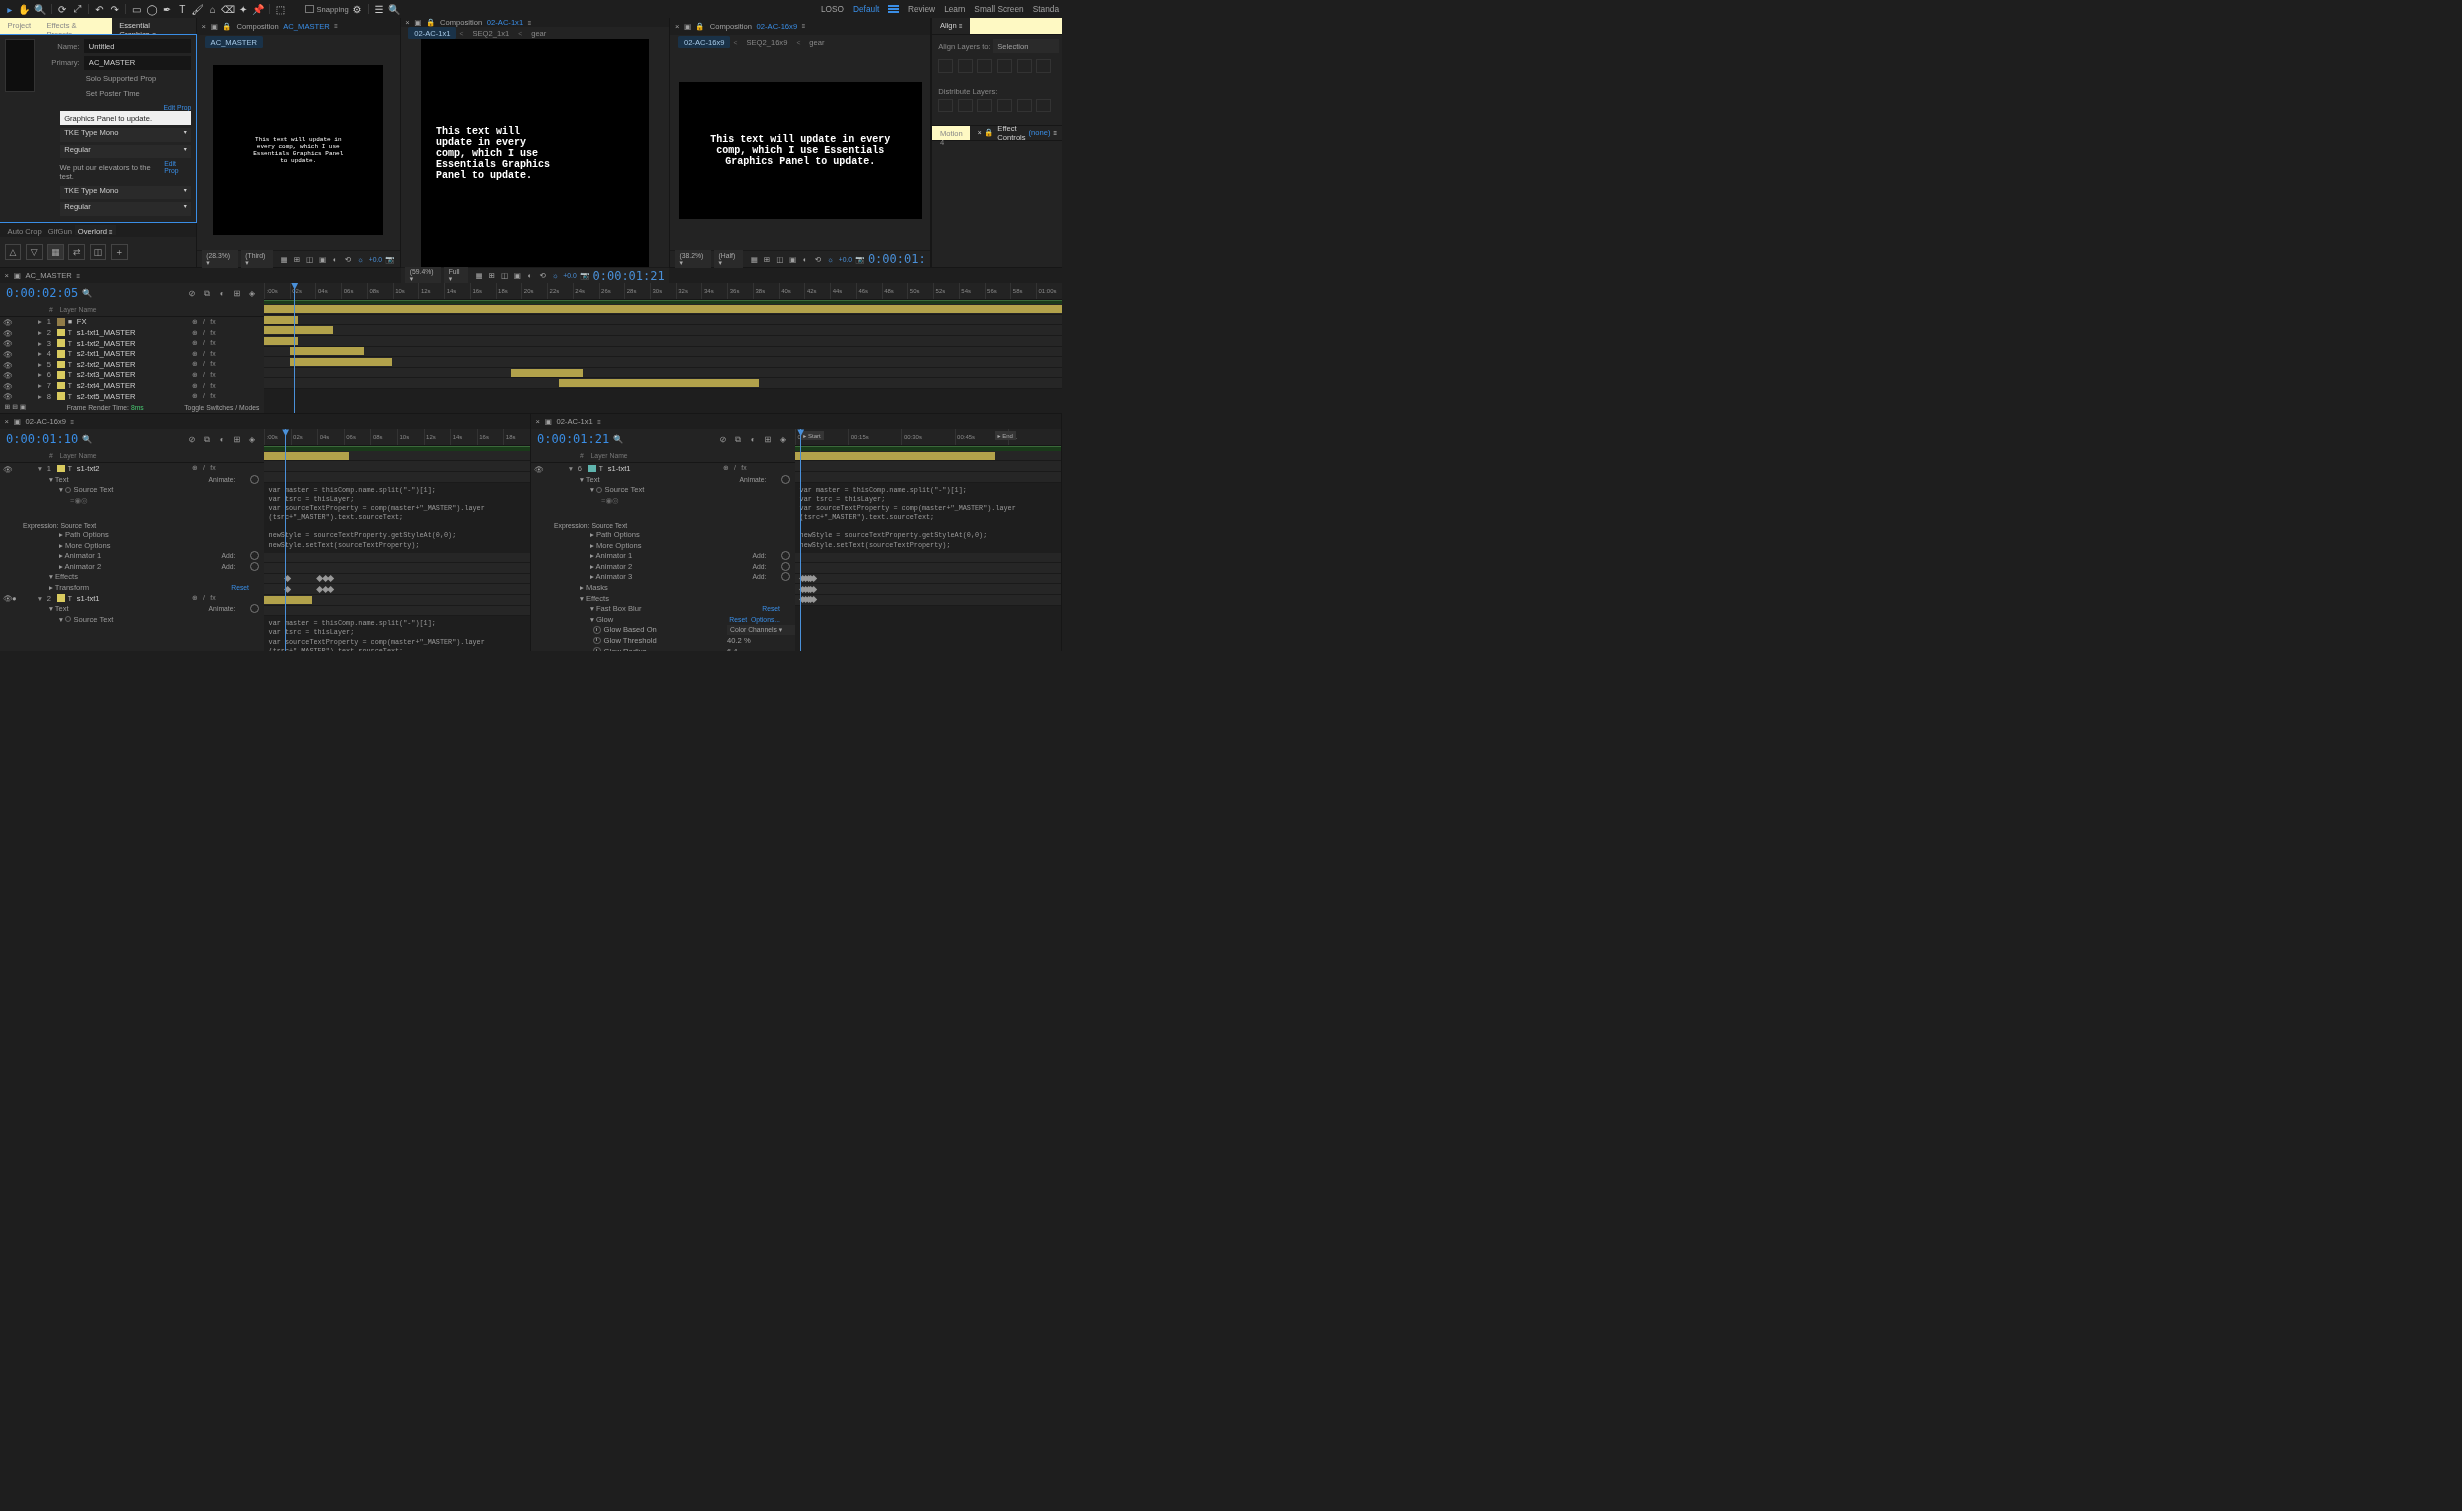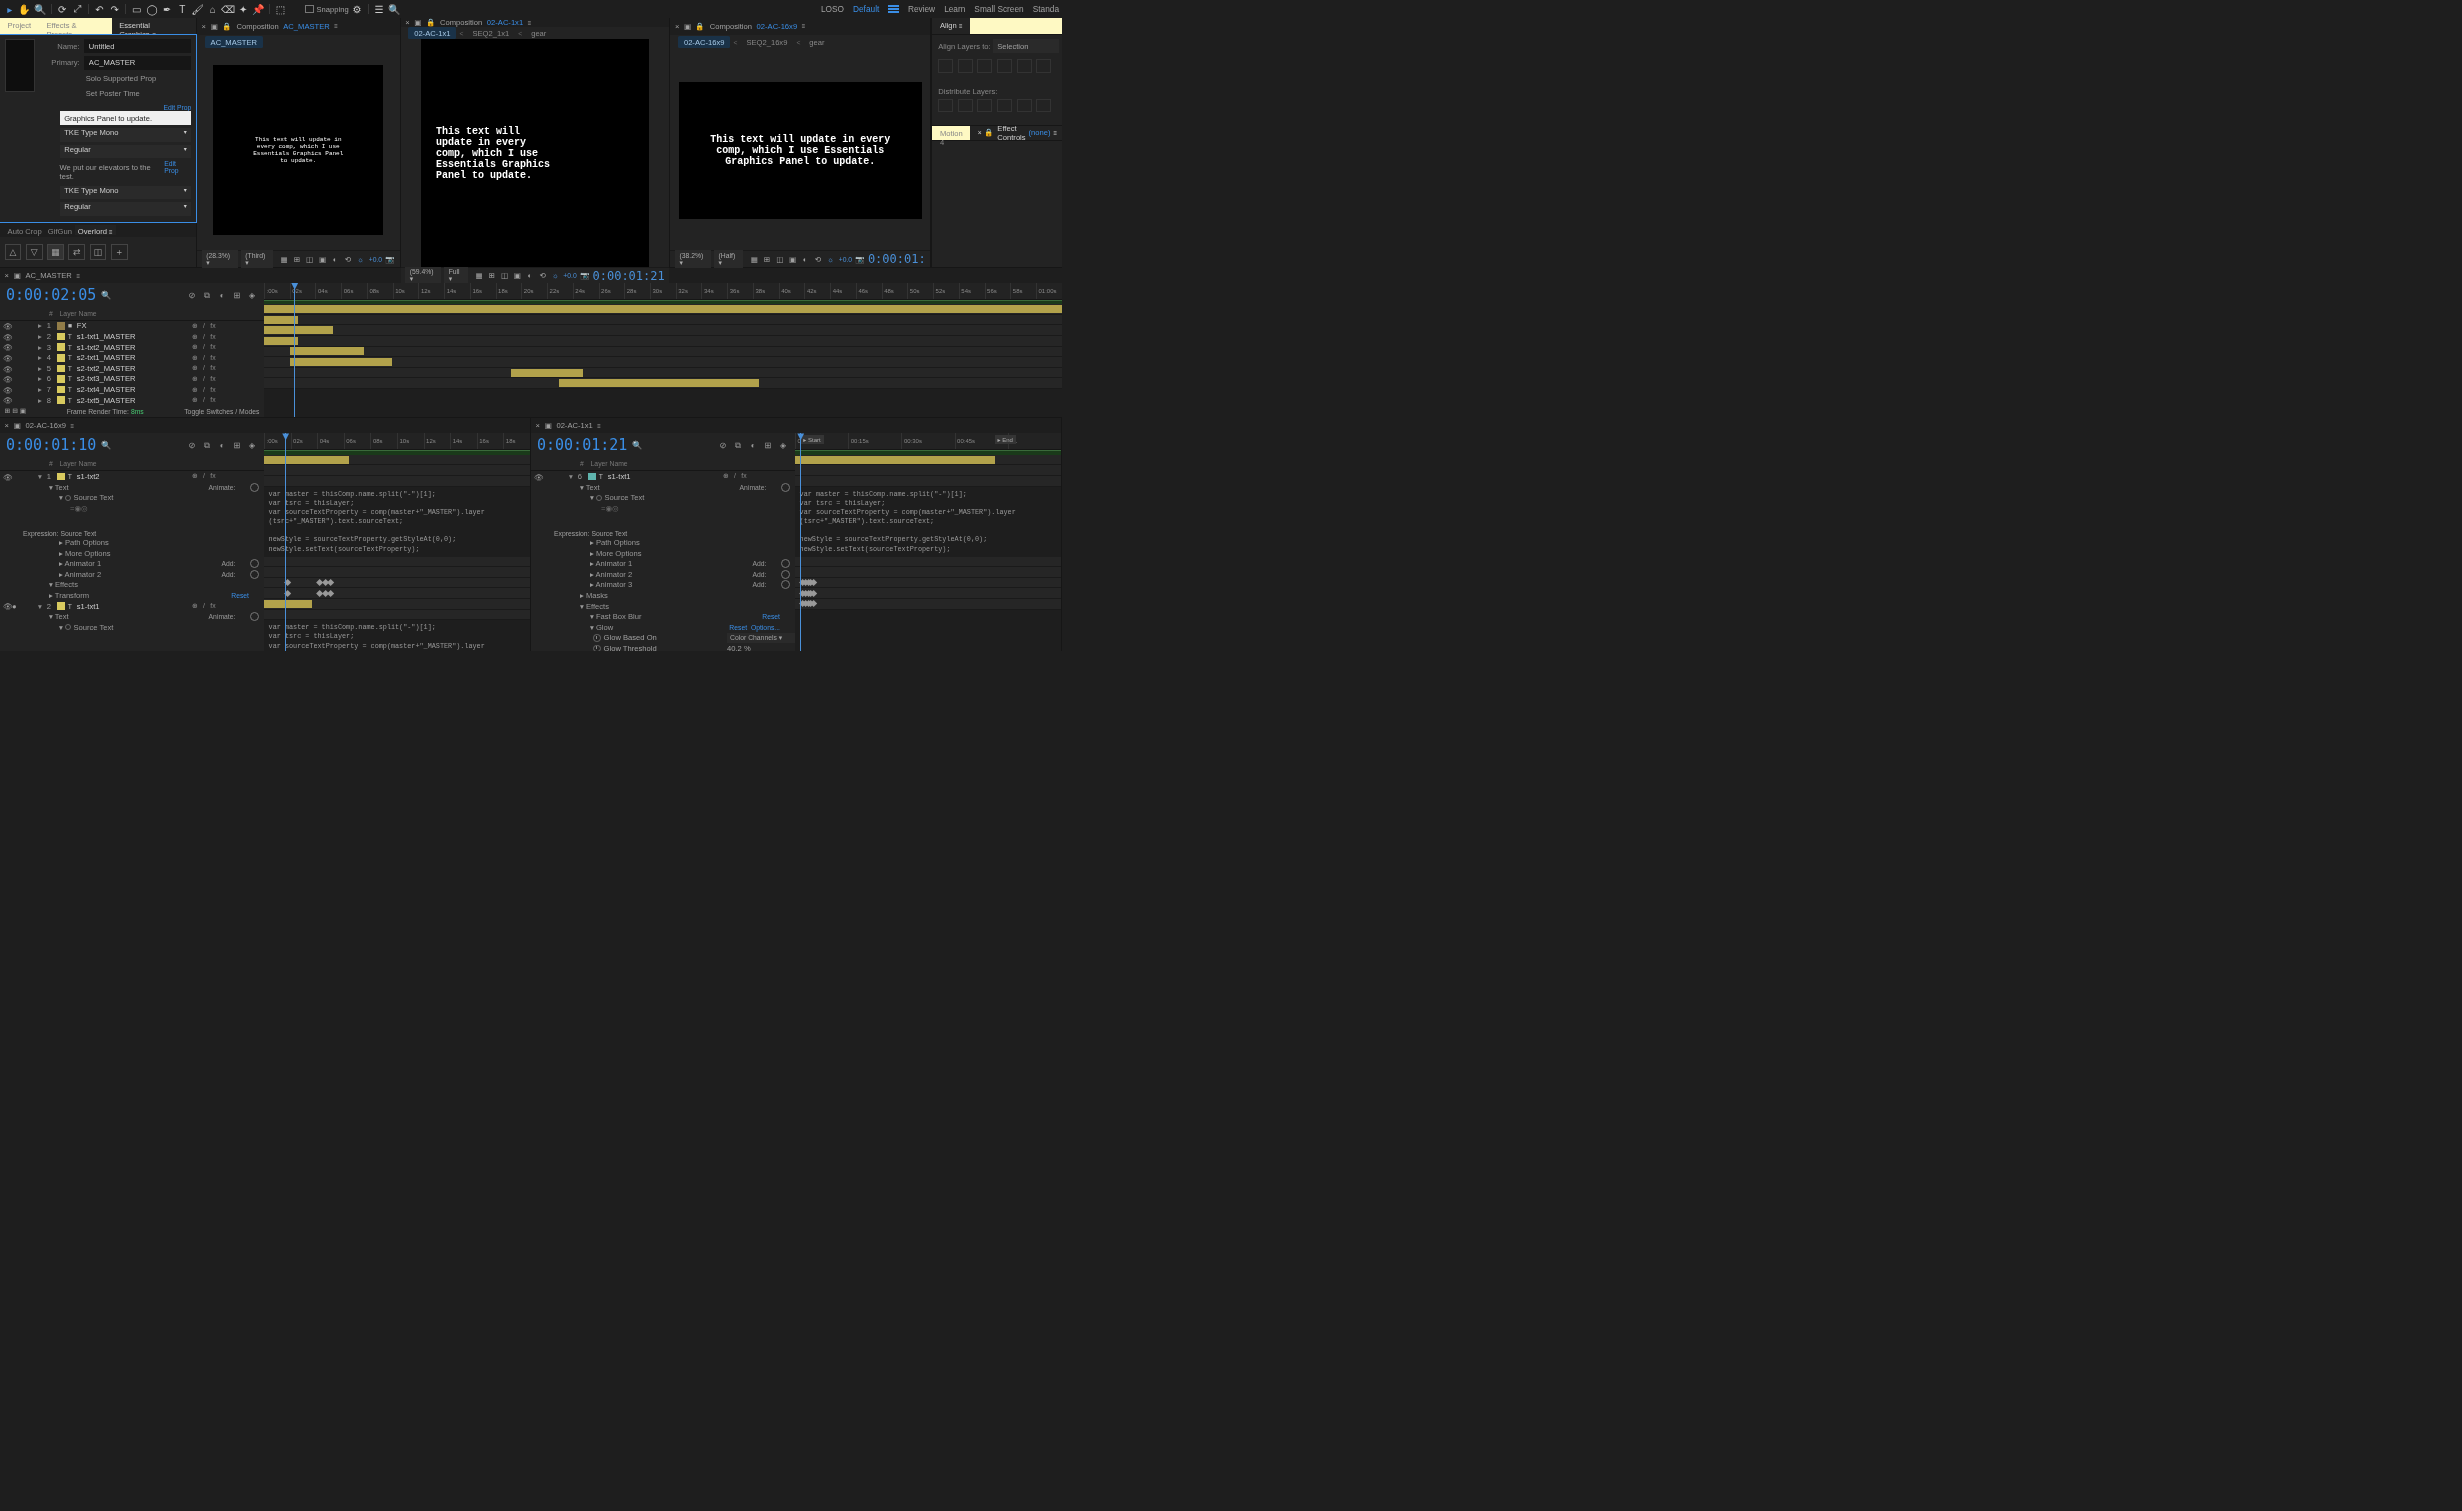--- a/index.html
+++ b/index.html
@@ -76,21 +76,21 @@
 .align-icon { width: 15px; height: 13.7px; border: 0.8px solid #333; cursor: pointer; }
 .ec-tab { font-size: 7.6px; display: flex; align-items: center; gap: 3px; }
 .link-blue { color: #3a8ee6; }
 
 
 .tl { border-top: 0.8px solid #161616; }
 .tl-tab { height: 15px; background: #1e1e1e; display: flex; align-items: center; padding: 0 4.6px; gap: 4.6px; font-size: 7.6px; }
 .tl-body { display: flex; }
 .tl-left { width: 264px; background: #232323; }
 .tl-head { display: flex; align-items: center; padding: 3px 6px; gap: 4.6px; }
-.tc { font-family: monospace; color: #3a8ee6; font-size: 15px; }
+.tc { font-family: monospace; color: #3a8ee6; font-size: 12px; }
 .tl-icons { margin-left: auto; display: flex; gap: 3px; }
 .tl-icons span { width: 12px; height: 12px; cursor: pointer; font-size: 8.3px; display: flex; align-items: center; justify-content: center; color: #999; }
 .tl-colhdr { height: 13.7px; display: flex; align-items: center; font-size: 6.8px; color: #777; border-bottom: 0.8px solid #161616; padding-left: 49px; }
 .tl-colhdr .ln { flex: 1; }
 .tl-row { height: 10.6px; display: flex; align-items: center; font-size: 7.6px; }
 .tl-toggles { width: 36px; display: flex; gap: 1.5px; padding-left: 3px; }
 .tl-toggle { width: 7.6px; height: 7.6px; }
 .tl-twirl { width: 7.6px; text-align: center; color: #888; }
 .tl-num { width: 10.6px; text-align: center; color: #999; }
 .tl-color { width: 7.6px; height: 7.6px; margin: 0 3px; }

